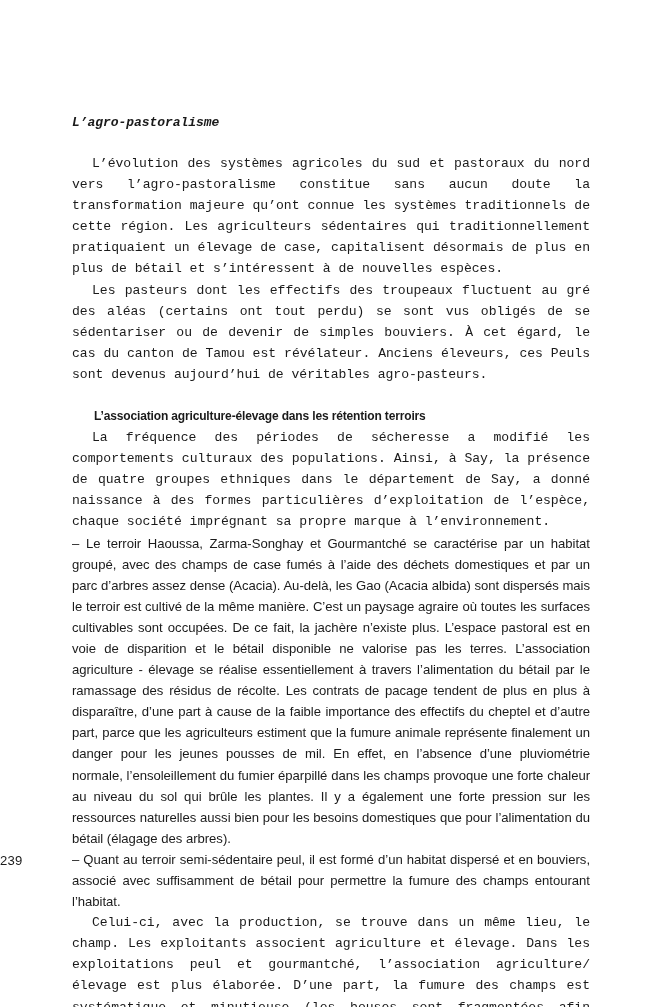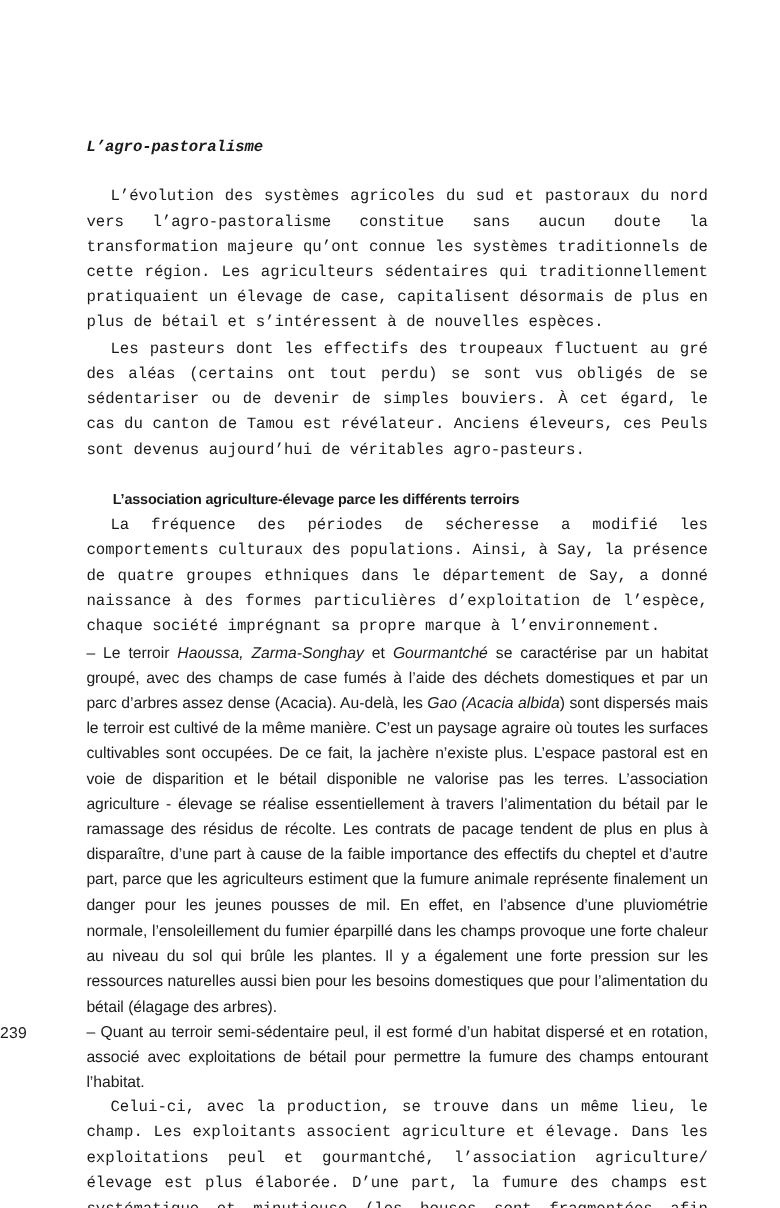--- a/index.html
+++ b/index.html
@@ -60,21 +60,20 @@
     text-indent: 20px;
     font-family: Liberation Mono, monospace;
   }
   p.noindent {
     text-indent: 0;
   }
   .gap-before {
     margin-top: 21px;
   }
   .it {
-    font-style: italic;
   }
   .page-number {
     position: absolute;
     top: 850px;
     left: 0;
     width: 650px;
     text-align: left;
     font-size: 13.1px;
     line-height: 21px;
     letter-spacing: 0.2px;
@@ -86,27 +85,27 @@
 <div class="page">
 
   <div class="content">
 
     <h2 class="section-title">L’agro-pastoralisme</h2>
 
     <p class="body indent">L’évolution des systèmes agricoles du sud et pastoraux du nord vers l’agro-pastoralisme constitue sans aucun doute la transformation majeure qu’ont connue les systèmes traditionnels de cette région. Les agriculteurs sédentaires qui traditionnellement pratiquaient un élevage de case, capitalisent désormais de plus en plus de bétail et s’intéressent à de nouvelles espèces.</p>
 
     <p class="body indent">Les pasteurs dont les effectifs des troupeaux fluctuent au gré des aléas (certains ont tout perdu) se sont vus obligés de se sédentariser ou de devenir de simples bouviers. À cet égard, le cas du canton de Tamou est révélateur. Anciens éleveurs, ces Peuls sont devenus aujourd’hui de véritables agro-pasteurs.</p>
 
-    <h3 class="sub-title gap-before">L’association agriculture-élevage parce les différents terroirs</h3>
+    <h3 class="sub-title gap-before">L’association agriculture-élevage dans les rétention terroirs</h3>
 
     <p class="body indent">La fréquence des périodes de sécheresse a modifié les comportements culturaux des populations. Ainsi, à Say, la présence de quatre groupes ethniques dans le département de Say, a donné naissance à des formes particulières d’exploitation de l’espèce, chaque société imprégnant sa propre marque à l’environnement.</p>
 
     <p class="body noindent"><span>– Le terroir </span><span class="it">Haoussa, Zarma-Songhay</span><span> et </span><span class="it">Gourmantché</span><span> se caractérise par un habitat groupé, avec des champs de case fumés à l’aide des déchets domestiques et par un parc d’arbres assez dense (Acacia). Au-delà, les </span><span class="it">Gao (Acacia albida</span><span>) sont dispersés mais le terroir est cultivé de la même manière. C’est un paysage agraire où toutes les surfaces cultivables sont occupées. De ce fait, la jachère n’existe plus. L’espace pastoral est en voie de disparition et le bétail disponible ne valorise pas les terres. L’association agriculture - élevage se réalise essentiellement à travers l’alimentation du bétail par le ramassage des résidus de récolte. Les contrats de pacage tendent de plus en plus à disparaître, d’une part à cause de la faible importance des effectifs du cheptel et d’autre part, parce que les agriculteurs estiment que la fumure animale représente finalement un danger pour les jeunes pousses de mil. En effet, en l’absence d’une pluviométrie normale, l’ensoleillement du fumier éparpillé dans les champs provoque une forte chaleur au niveau du sol qui brûle les plantes. Il y a également une forte pression sur les ressources naturelles aussi bien pour les besoins domestiques que pour l’alimentation du bétail (élagage des arbres).</span></p>
 
-    <p class="body noindent">– Quant au terroir semi-sédentaire peul, il est formé d’un habitat dispersé et en rotation, associé avec exploitations de bétail pour permettre la fumure des champs entourant l’habitat.</p>
+    <p class="body noindent">– Quant au terroir semi-sédentaire peul, il est formé d’un habitat dispersé et en bouviers, associé avec suffisamment de bétail pour permettre la fumure des champs entourant l’habitat.</p>
 
     <p class="body indent">Celui-ci, avec la production, se trouve dans un même lieu, le champ. Les exploitants associent agriculture et élevage. Dans les exploitations peul et gourmantché, l’association agriculture/élevage est plus élaborée. D’une part, la fumure des champs est systématique et minutieuse (les bouses sont fragmentées afin d’accroître leur efficacité, ce qui permet d’améliorer leur capacité de rétention d’eau et d’éviter les brûlures des plants). Cette fumure animale, associée aux débris de cultures, favorise la constitution d’humus et la régénération des sols.</p>
 
   </div>
 
   <div class="page-number">239</div>
 
 </div>
 
 </body></html>

